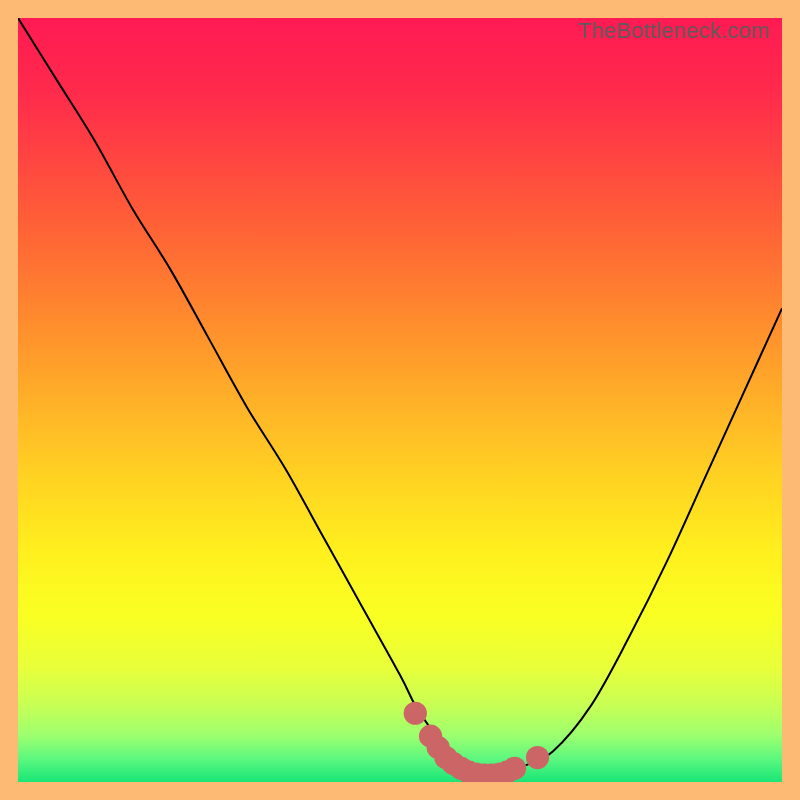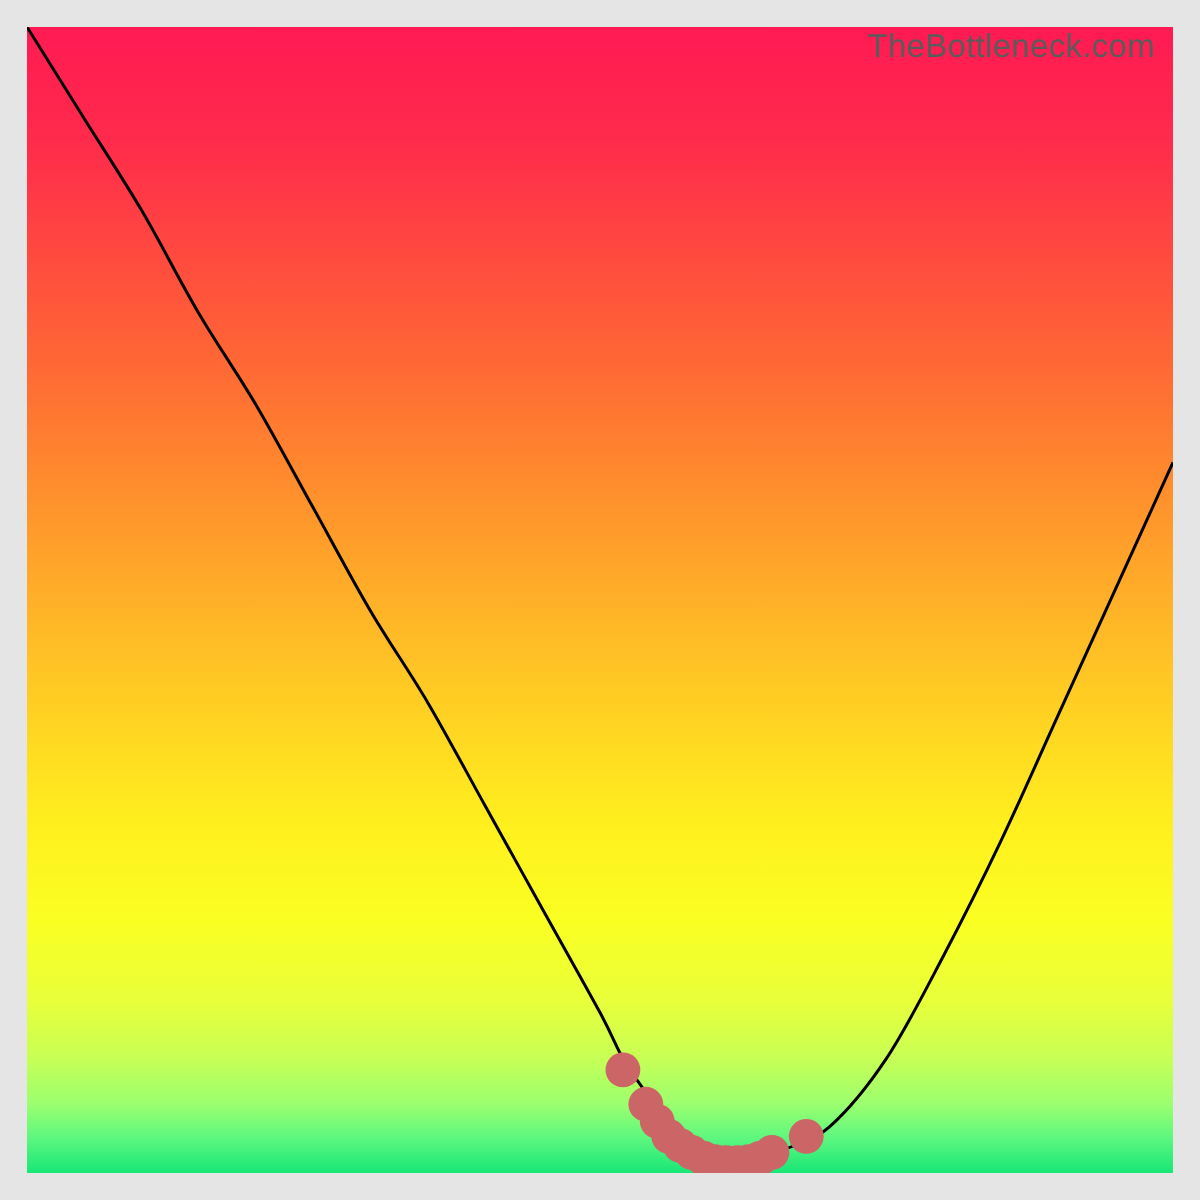--- a/index.html
+++ b/index.html
@@ -7,21 +7,21 @@
     padding: 0;
     width: 800px;
     height: 800px;
     background: #000;
     overflow: hidden;
   }
   .stage {
     position: relative;
     width: 800px;
     height: 800px;
-    background: #e5e5e5;
+    background: #fdba74;
   }
   .plot {
     position: absolute;
     left: 18px;
     top: 18px;
     width: 764px;
     height: 764px;
     overflow: hidden;
   }
   .gradient {

